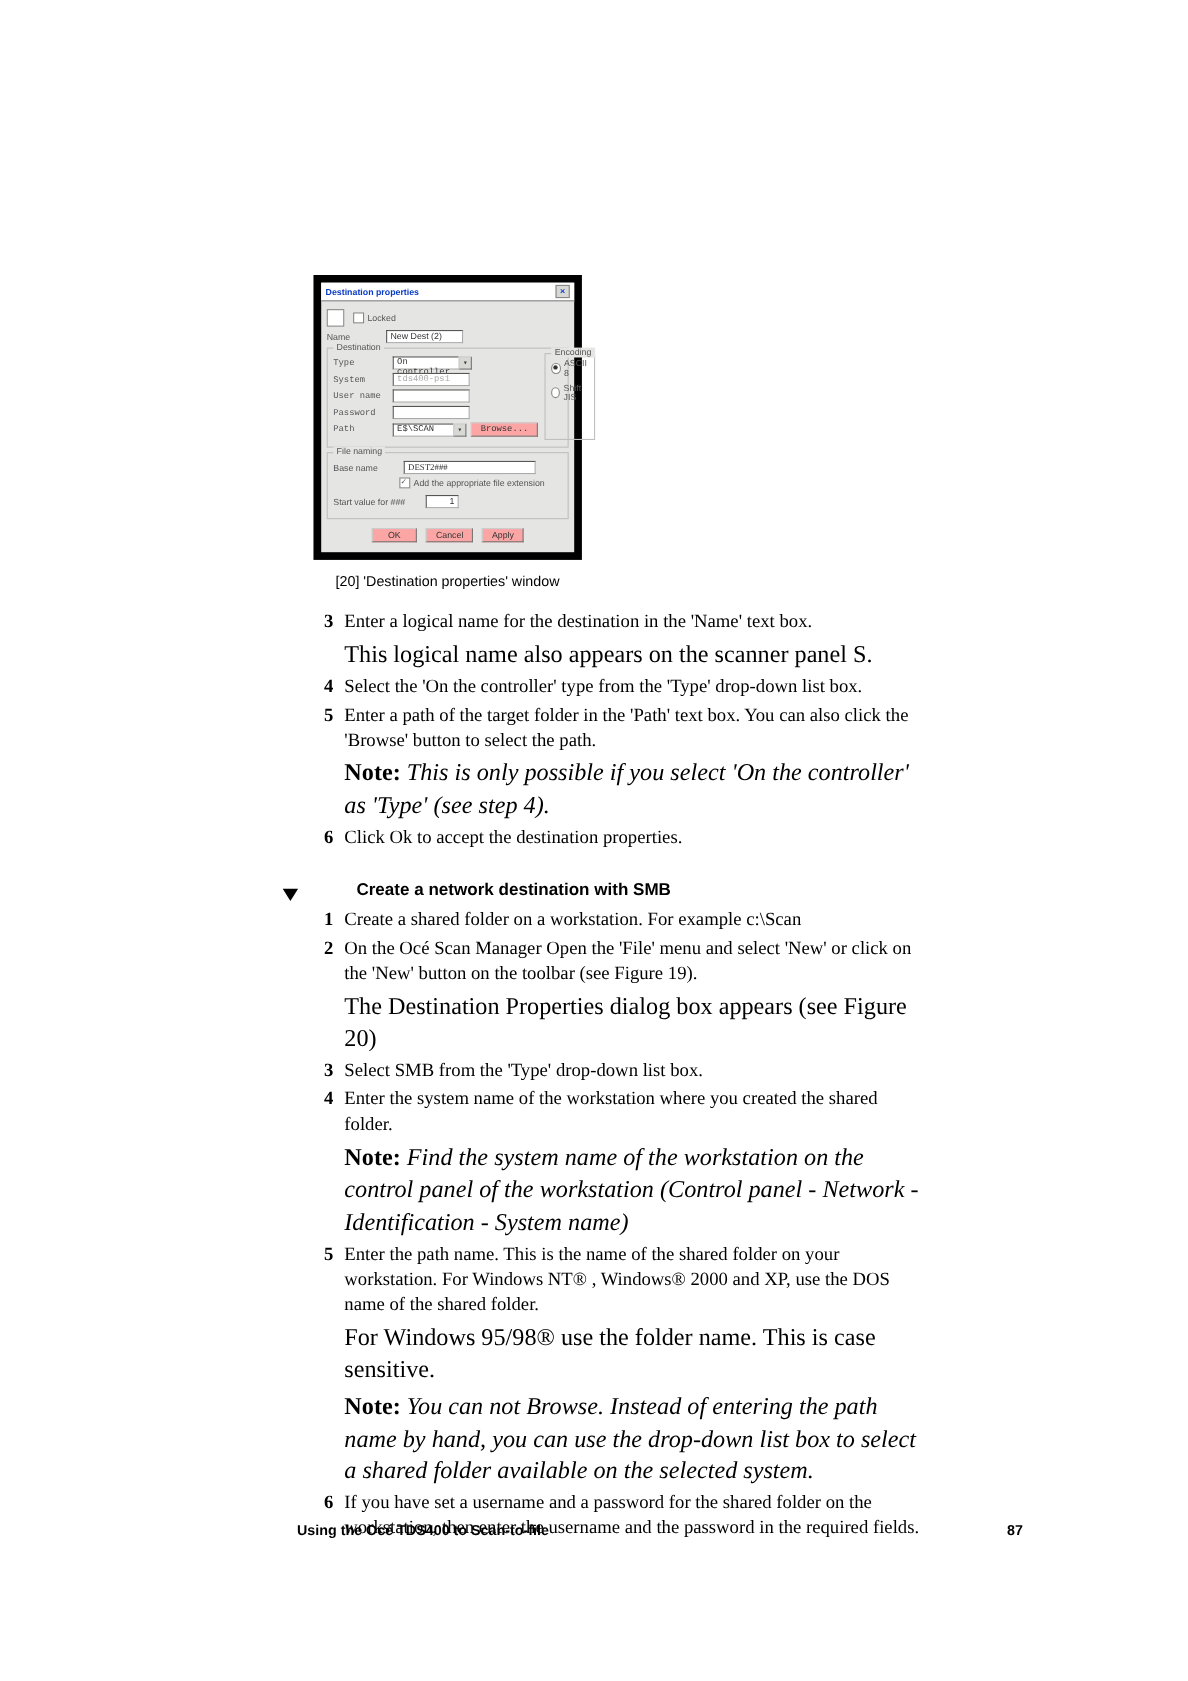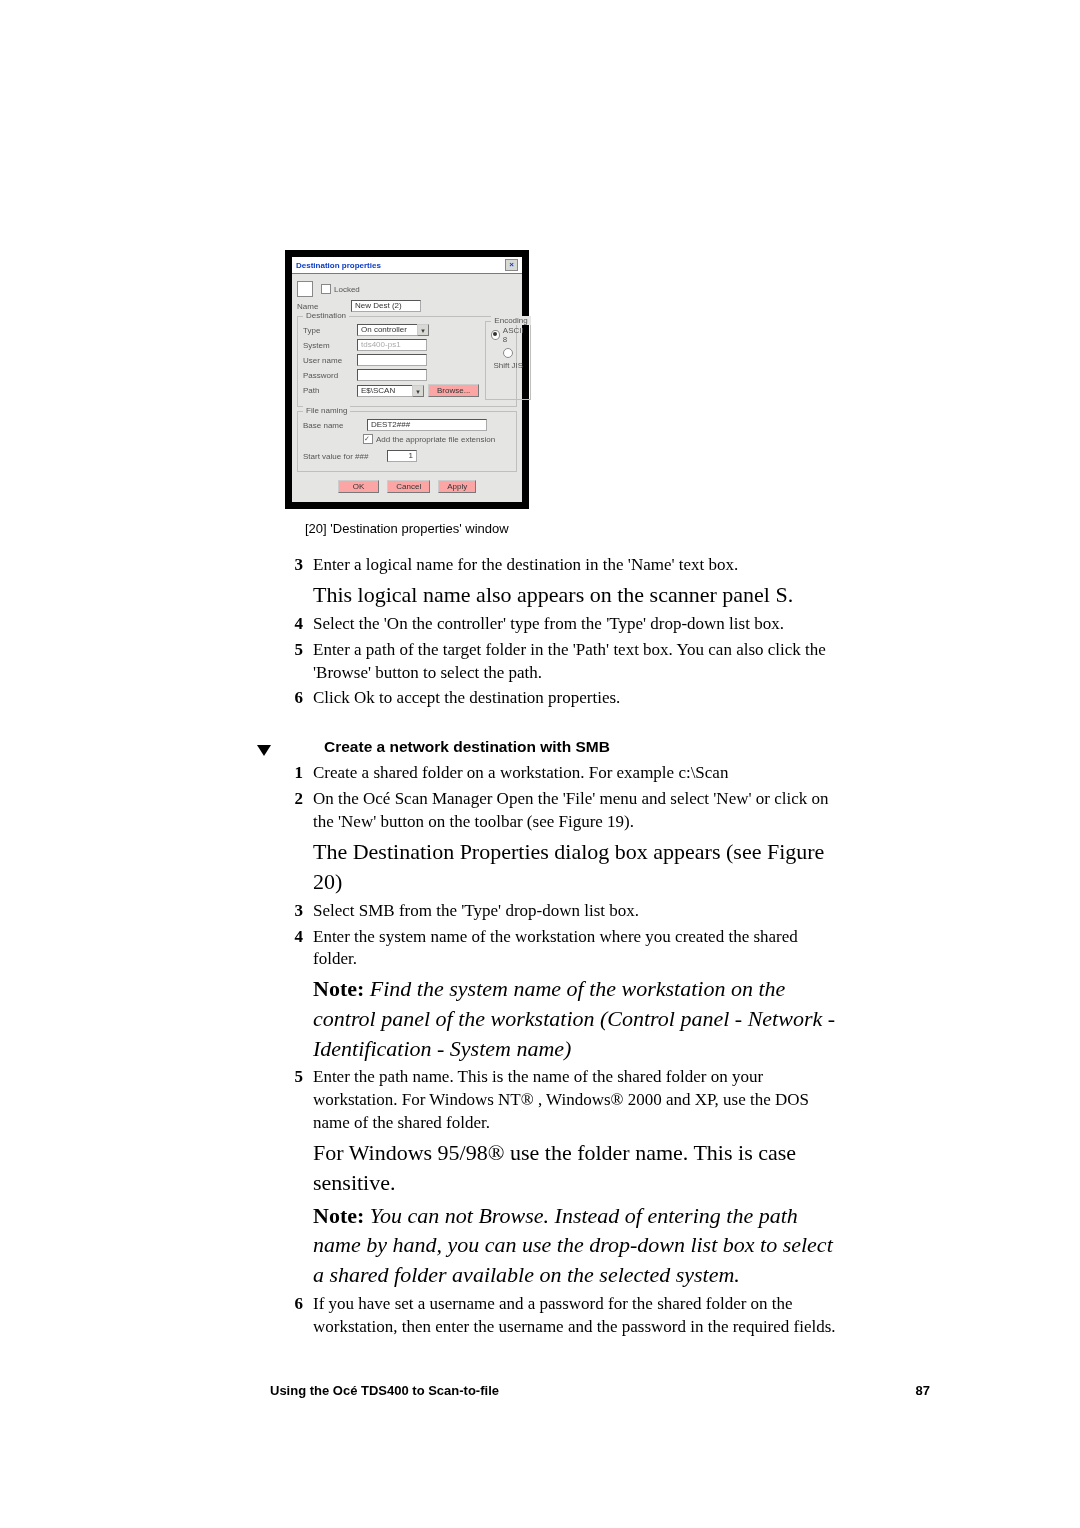--- a/index.html
+++ b/index.html
@@ -131,21 +131,21 @@
           </span>
         </div>
         <div class="row">
           <span class="lbl">Name</span>
           <span class="inp" style="width:70px;">New Dest (2)</span>
         </div>
 
         <div class="grp">
           <span class="grp-label">Destination</span>
           <div style="display:flex; gap:6px;">
-            <div style="flex:1;">
+            <div style="flex:1;font-family:Liberation Mono, monospace;">
               <div class="row">
                 <span class="lbl">Type</span>
                 <span class="sel">
                   <span class="inp" style="width:60px;">On controller</span>
                   <span class="caret">▾</span>
                 </span>
               </div>
               <div class="row">
                 <span class="lbl">System</span>
                 <span class="inp" style="width:70px;color:#aaa;">tds400-ps1</span>
@@ -166,33 +166,33 @@
                 </span>
                 <span class="btn">Browse...</span>
               </div>
             </div>
             <div class="grp" style="width:50px;margin:0;">
               <span class="grp-label">Encoding</span>
               <div class="radio">
                 <span class="radio-dot on"></span>
                 <span>ASCII 8</span>
               </div>
-              <div class="radio" style="margin-top:4px;flex-direction:column;">
+              <div class="radio" style="margin-top:4px;">
                 <span class="radio-dot"></span>
                 <span>Shift JIS</span>
               </div>
             </div>
           </div>
         </div>
 
         <div class="grp">
           <span class="grp-label">File naming</span>
           <div class="row">
             <span class="lbl" style="width:60px;">Base name</span>
-            <span class="inp" style="width:120px;">DEST2###</span>
+            <span class="inp" style="width:120px;font-family:Liberation Serif, serif;">DEST2###</span>
           </div>
           <div class="row" style="margin-left:60px;">
             <span class="check">
               <span class="check-box on"></span>
               <span>Add the appropriate file extension</span>
             </span>
           </div>
           <div class="row" style="margin-top:6px;">
             <span style="width:80px;color:#555;">Start value for ###</span>
             <span class="inp" style="width:30px;text-align:right;">1</span>
@@ -216,20 +216,21 @@
         </li>
         <div class="sub">This logical name also appears on the scanner panel S.</div>
         <li>
           <span class="num">4</span>
           <span class="txt">Select the 'On the controller' type from the 'Type' drop-down list box.</span>
         </li>
         <li>
           <span class="num">5</span>
           <span class="txt">Enter a path of the target folder in the 'Path' text box. You can also click the 'Browse' button to select the path.</span>
         </li>
+        <div class="sub"><span class="note-label">Note: </span><span class="note-text">This is only possible if you select 'On the controller' as 'Type' (see step 4).</span></div>
         <li>
           <span class="num">6</span>
           <span class="txt">Click Ok to accept the destination properties.</span>
         </li>
       </ol>
 
     <div class="sect-head">
       <span class="triangle"></span>
       <span class="sect-title">Create a network destination with SMB</span>
     </div>

